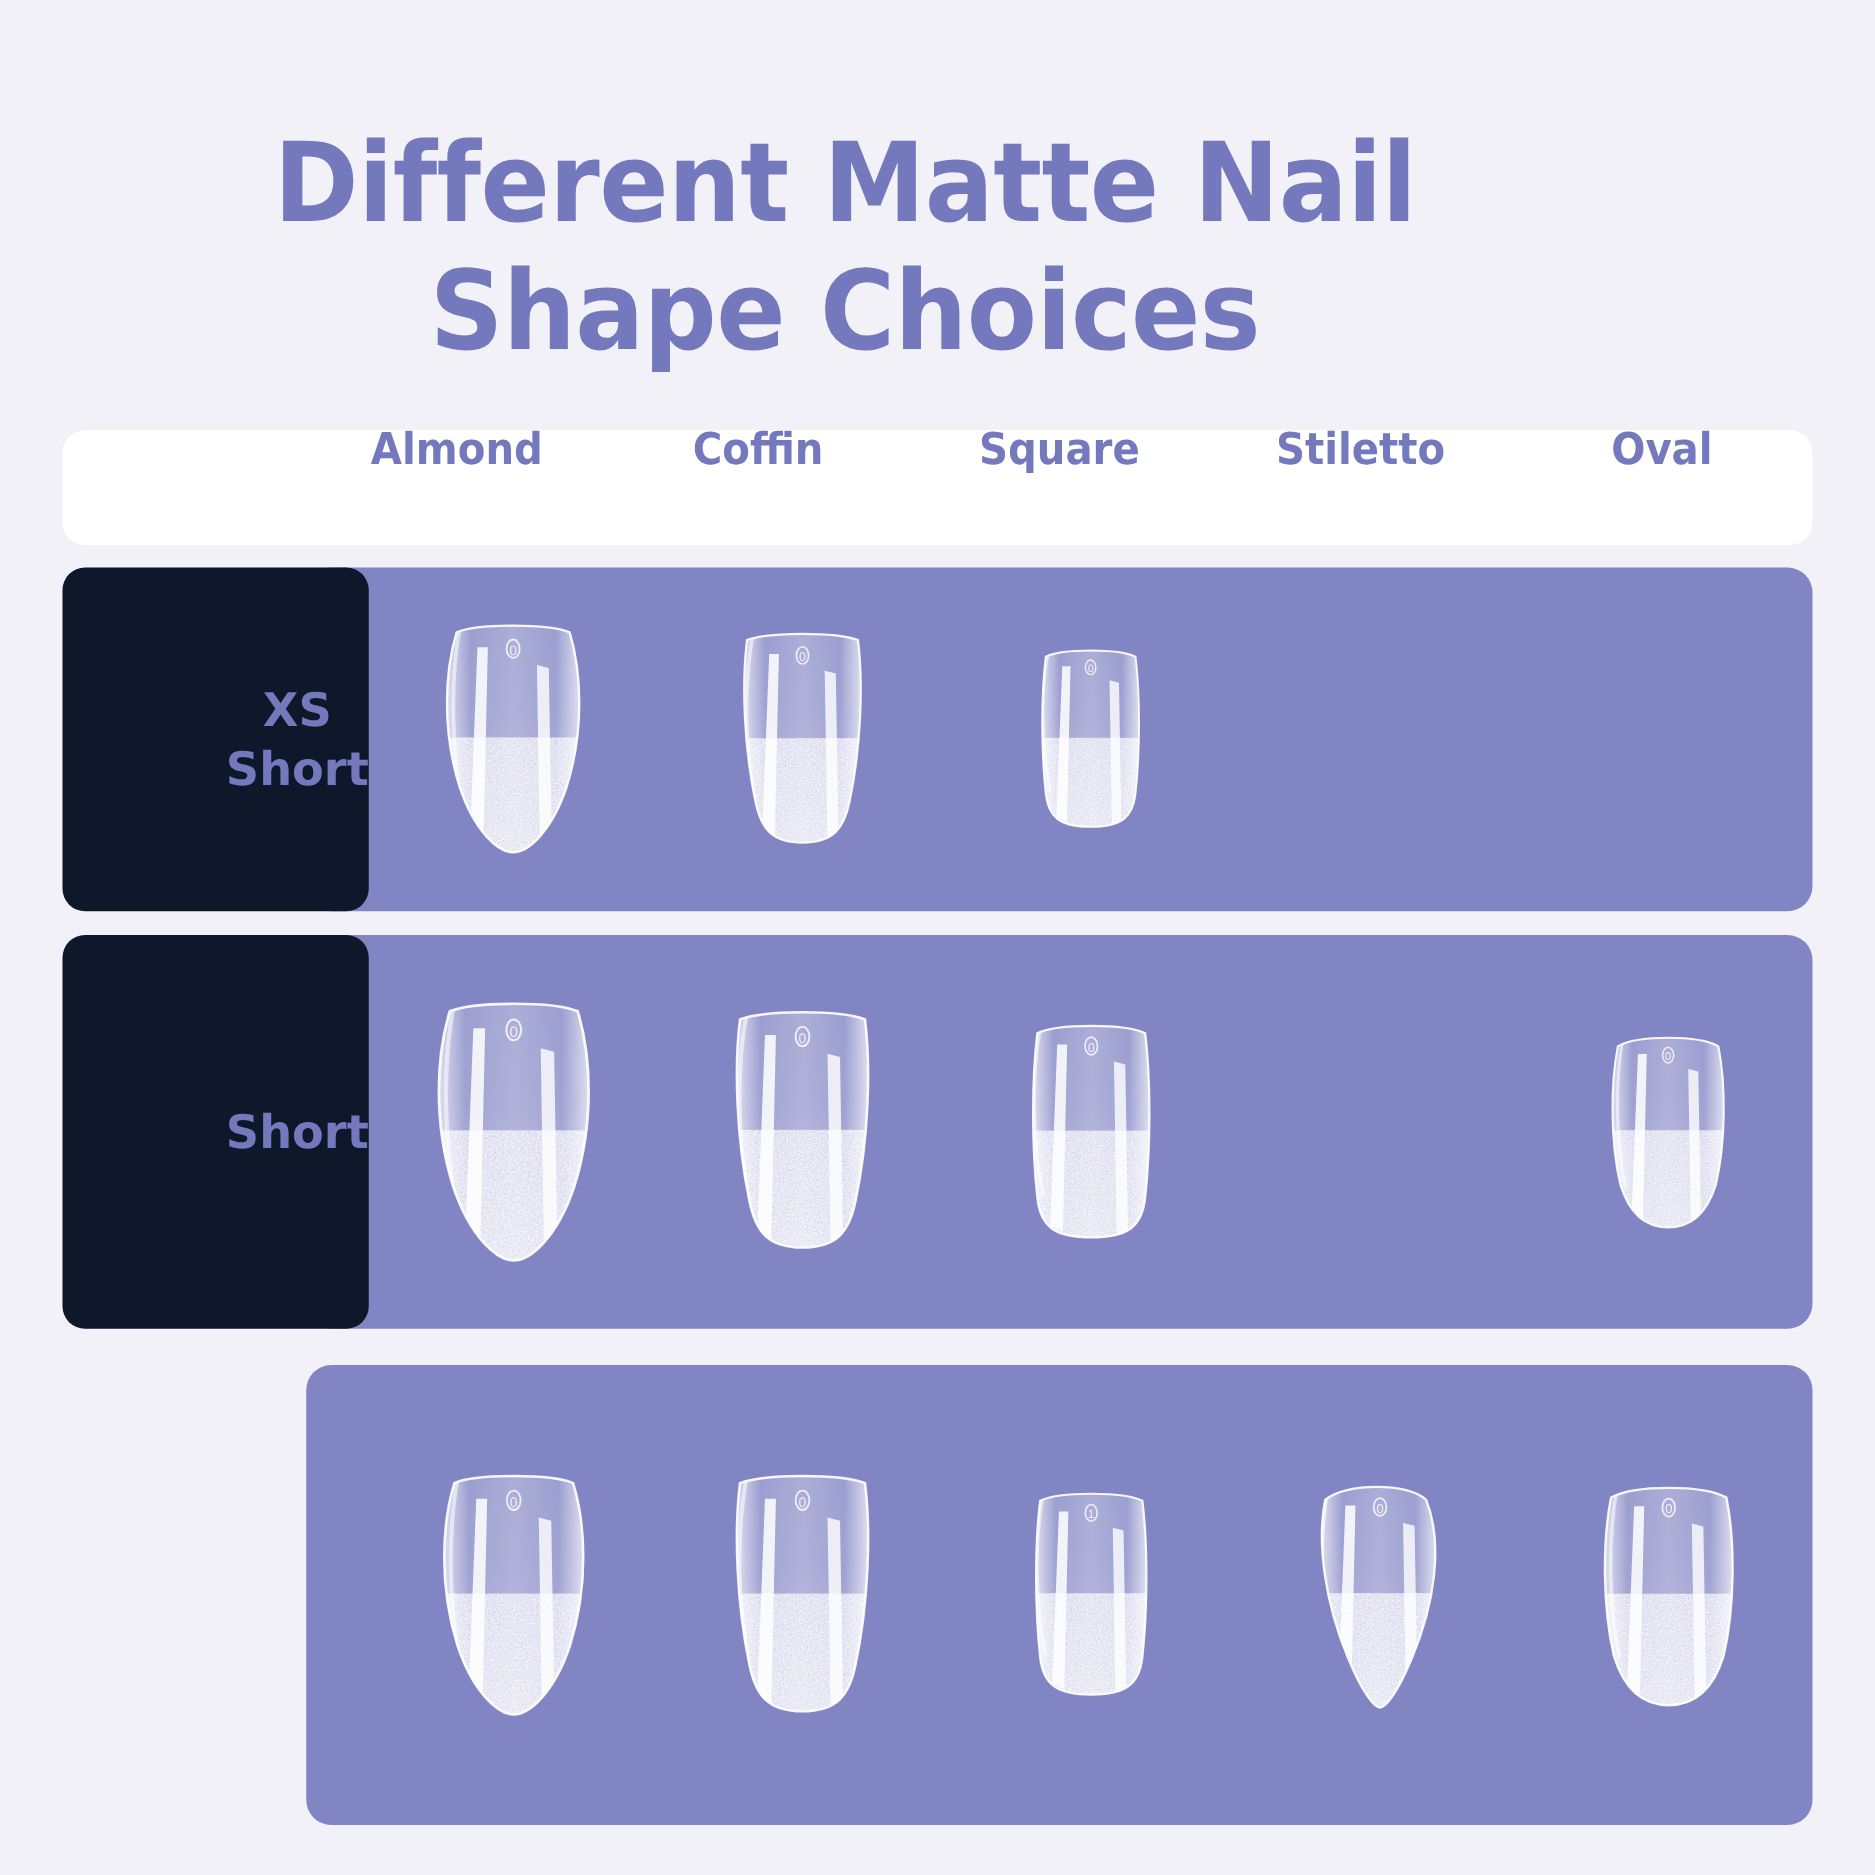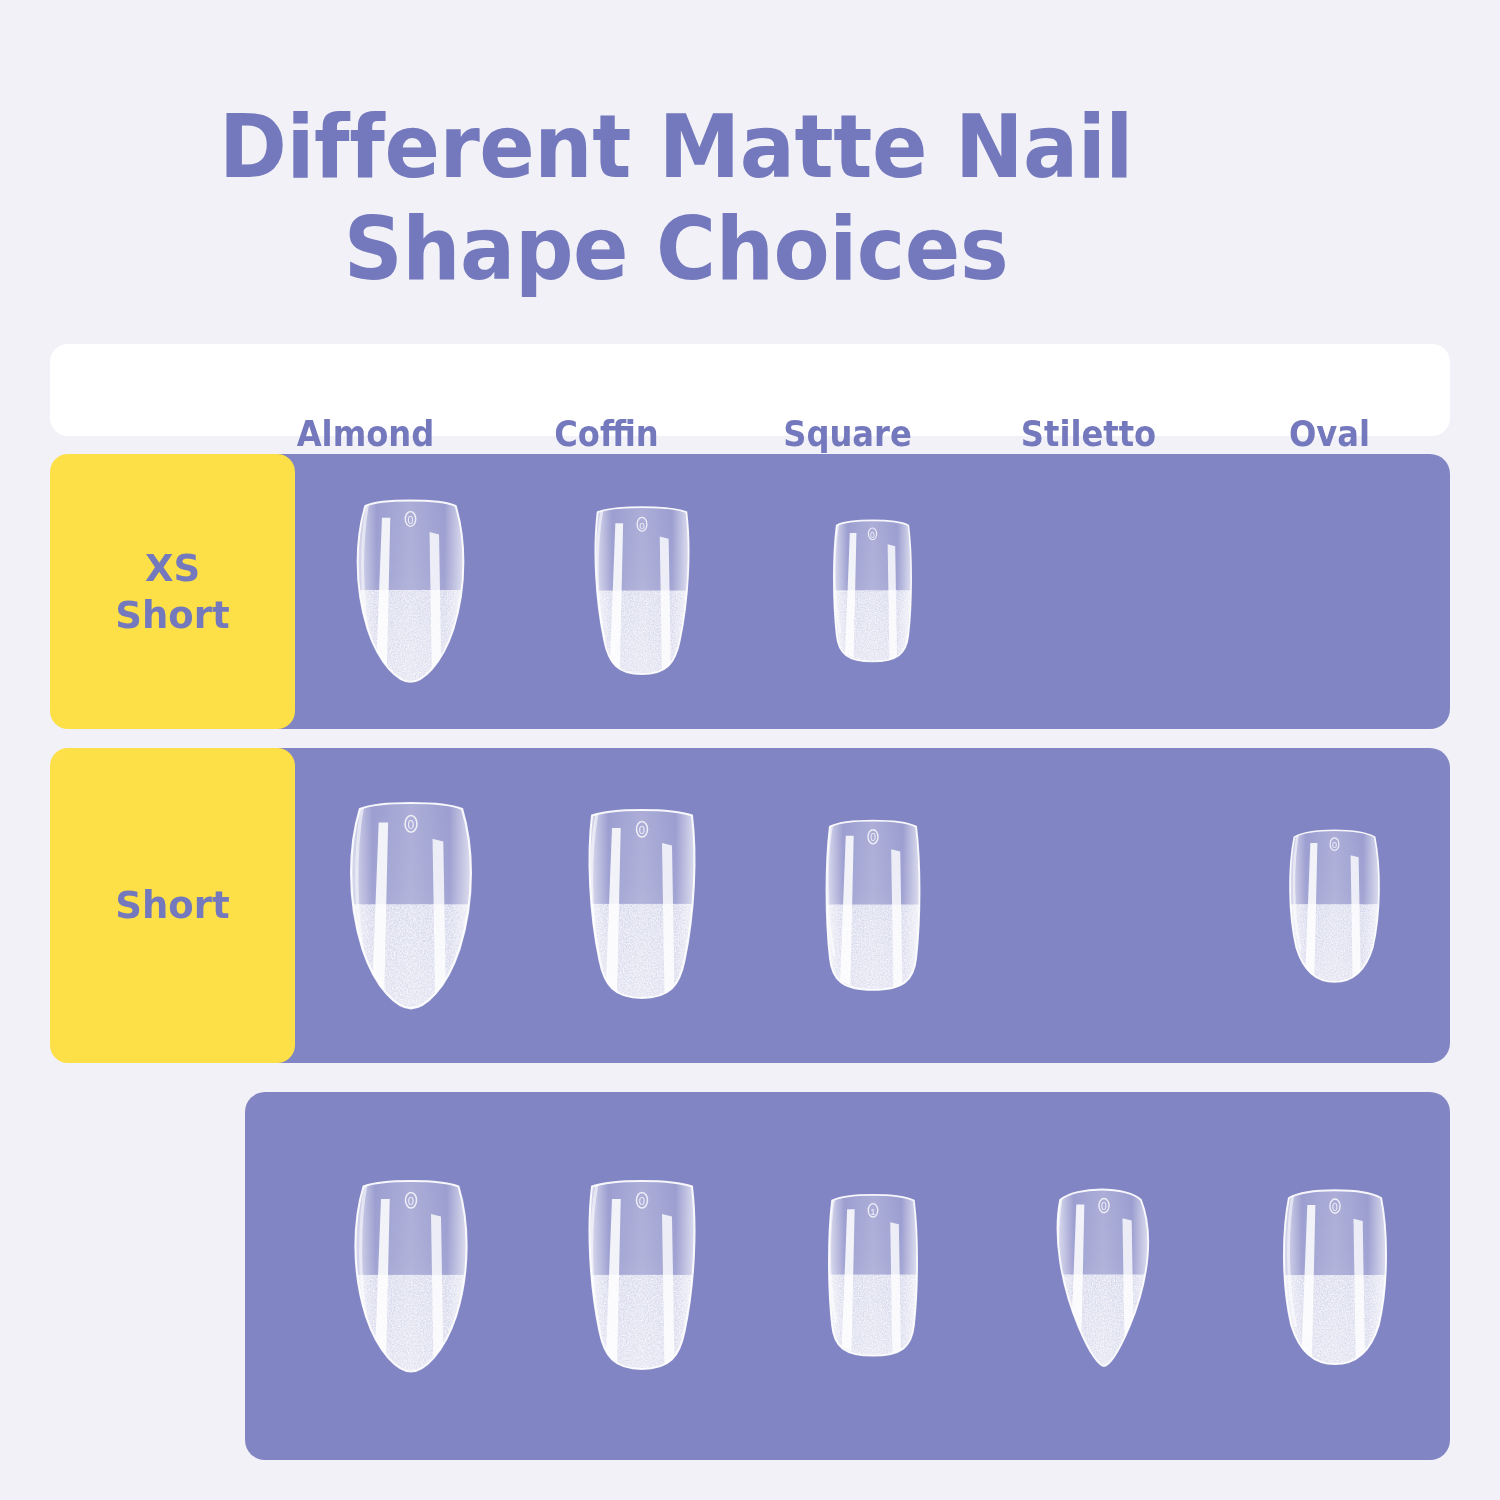--- a/index.html
+++ b/index.html
@@ -40,25 +40,25 @@
     left: 50px;
     top: 344px;
     width: 1400px;
     height: 92px;
     background: #ffffff;
     border-radius: 18px;
   }
   .header-grid {
     position: absolute;
     left: 245px;
-    top: 362px;
+    top: 340px;
     width: 1205px;
     height: 92px;
     display: flex;
-    align-items: flex-end;
+    align-items: flex-start;
   }
   .header-cell {
     flex: 1 1 0;
     text-align: center;
     color: #7478bd;
     font-family: "DejaVu Sans", sans-serif;
     font-weight: bold;
     font-size: 35px;
     letter-spacing: 0px;
     transform: scaleX(0.92);
@@ -78,25 +78,25 @@
     bottom: 0;
     background: #8285c4;
     border-radius: 20px;
   }
   .row-label-card {
     position: absolute;
     left: 0;
     top: 0;
     width: 245px;
     height: 100%;
-    background: #fde047;
+    background: #0f172a;
     border-radius: 18px;
     display: flex;
     align-items: center;
-    justify-content: center;
+    justify-content: flex-end;
     z-index: 3;
   }
   .row-label-text {
     color: #7478bd;
     font-family: "DejaVu Sans", sans-serif;
     font-weight: bold;
     font-size: 37px;
     line-height: 47px;
     text-align: center;
     white-space: pre-line;

